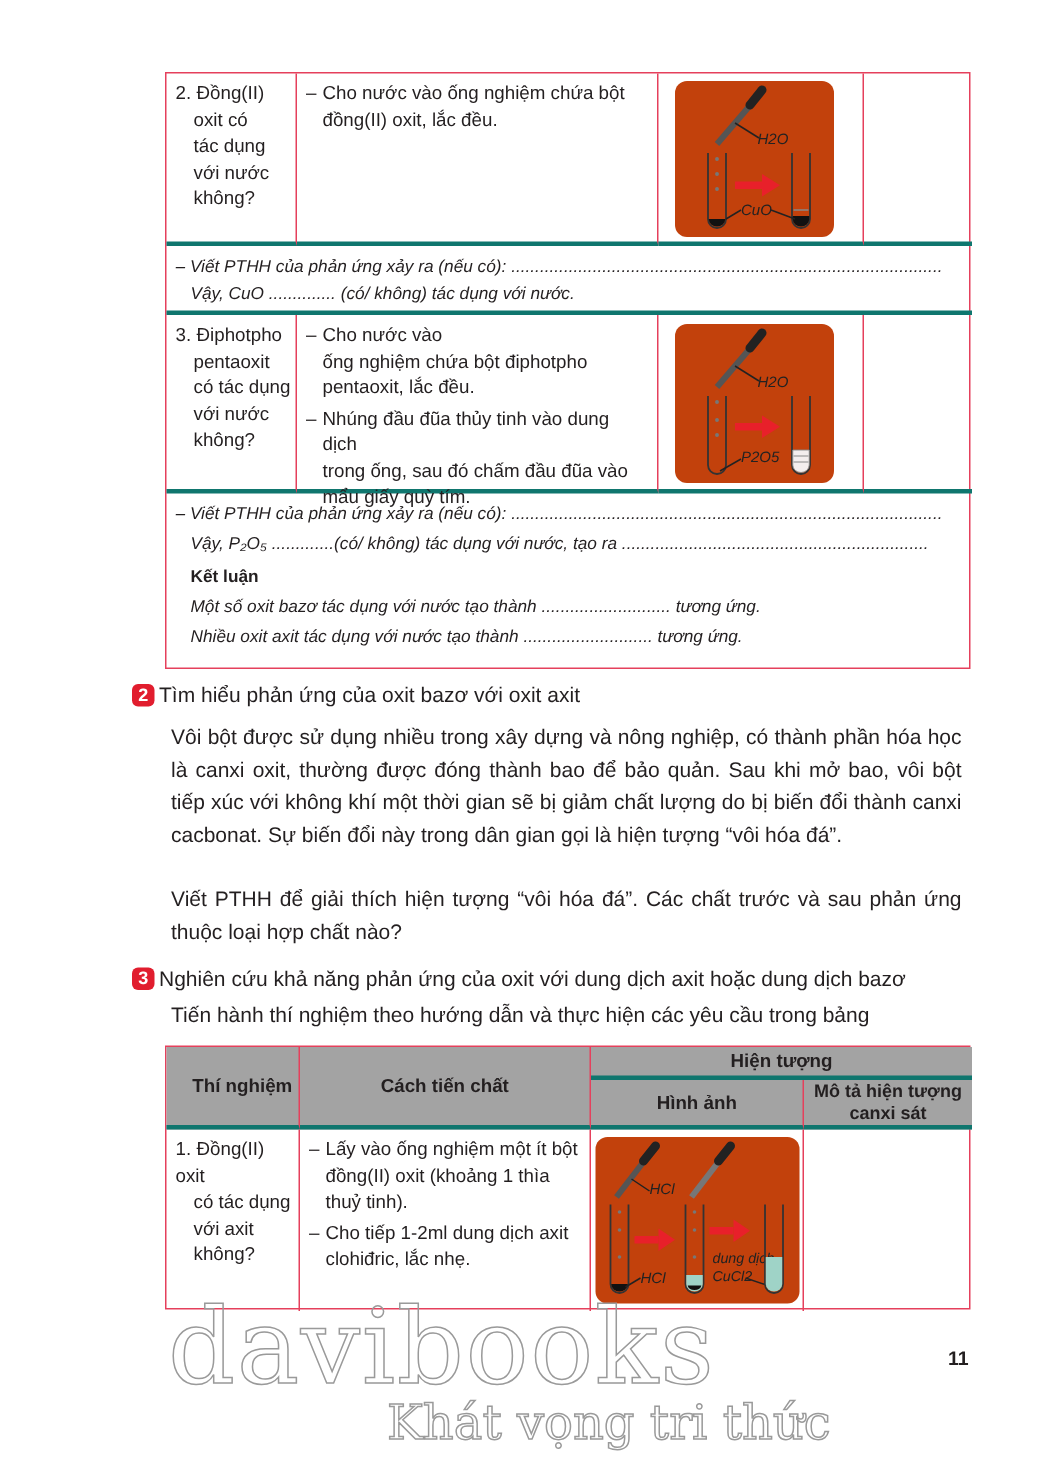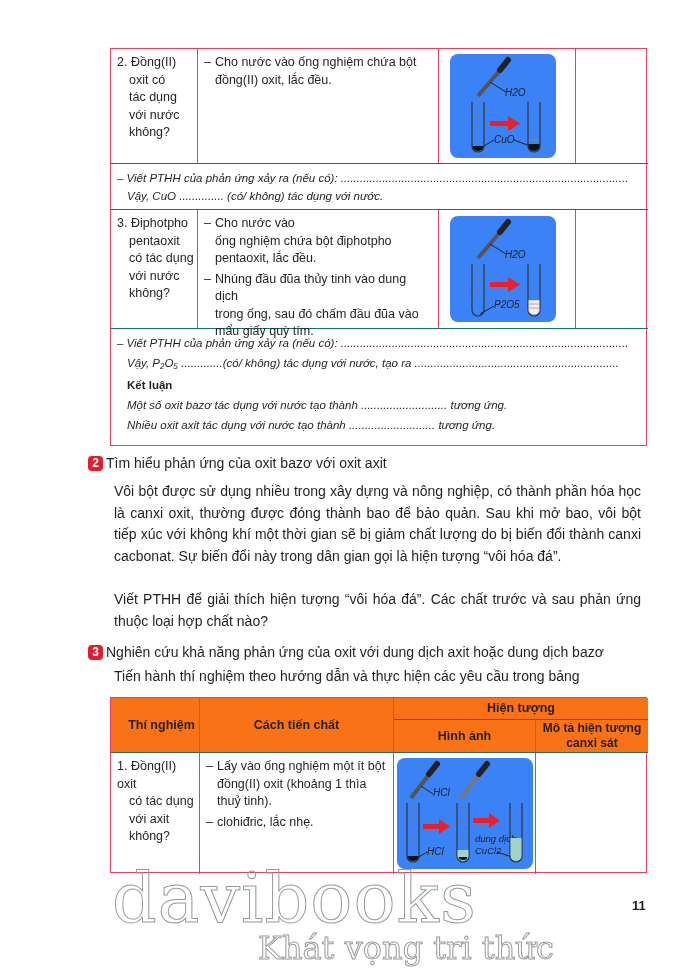--- a/index.html
+++ b/index.html
@@ -1,41 +1,41 @@
 <!DOCTYPE html>
 <html><head>
 <meta charset="utf-8">
 <style>
   * { box-sizing: border-box; margin: 0; padding: 0; }
   html, body { width: 700px; height: 978px; background: #ffffff; overflow: hidden; }
   body { position: relative; font-family: "Liberation Sans", "DejaVu Sans", sans-serif; color: #231f20; }
 
   .tbl { position: absolute; border: 1.5px solid #e5405c; }
-  .cell { position: absolute; border-right: 1px solid #e5405c; border-bottom: 1px solid #0f766e; }
+  .cell { position: absolute; border-right: 1px solid #e5405c; border-bottom: 3px solid #0f766e; }
   .cell.nr { border-right: none; }
   .cell.nb { border-bottom: none; }
 
   .q { font-size: 12.5px; line-height: 17.5px; padding: 5px 0 0 6px; }
   .q .num { display: inline-block; width: 14px; }
   .q .indent { padding-left: 12px; }
   .steps { font-size: 12.5px; line-height: 17.5px; padding: 5px 6px 0 6px; }
   .steps .item { display: flex; }
   .steps .dash { width: 11px; flex: none; }
 
-  .figure { position: absolute; background: #3b82f6; border-radius: 8px; }
+  .figure { position: absolute; background: #c2410c; border-radius: 8px; }
 
   .note { position: absolute; font-size: 11.5px; font-style: italic; line-height: 18px; }
   .note .line { white-space: nowrap; overflow: hidden; }
   .bold-head { font-weight: bold; font-style: normal; }
 
   .section-title { position: absolute; font-size: 14px; line-height: 18px; display: flex; align-items: center; }
   .badge { width: 15px; height: 15px; background: #e11d2e; color: #fff; font-weight: bold; font-size: 12px; border-radius: 4px; display: inline-flex; align-items: center; justify-content: center; margin-right: 3px; }
   .para { position: absolute; left: 114px; width: 527px; font-size: 14px; line-height: 21.5px; text-align: justify; }
 
-  .hdr { background: #f97316; font-weight: bold; font-size: 12.5px; display: flex; align-items: center; justify-content: center; text-align: center; line-height: 15px; }
+  .hdr { background: #a3a3a3; font-weight: bold; font-size: 12.5px; display: flex; align-items: center; justify-content: center; text-align: center; line-height: 15px; }
 
   .watermark { position: absolute; font-family: "DejaVu Serif", serif; color: transparent; -webkit-text-stroke: 1px #9a9a9a; }
   .pageno { position: absolute; font-weight: bold; font-size: 13px; }
 </style>
 </head>
 <body>
 
 <div class="tbl" style="left:110px; top:48px; width:537px; height:398px;">
 
   <div class="cell q" style="left:0; top:0; width:87px; height:115px;">
@@ -179,20 +179,21 @@
         <span class="dash">–</span>
         <div>
       <div>Lấy vào ống nghiệm một ít bột</div>
       <div>đồng(II) oxit (khoảng 1 thìa</div>
       <div>thuỷ tinh).</div>
     </div>
       </div>
     <div class="item" style="margin-top:3px;">
         <span class="dash">–</span>
         <div>
+      <div>Cho tiếp 1-2ml dung dịch axit</div>
       <div>clohiđric, lắc nhẹ.</div>
     </div>
       </div>
   </div>
   <div class="cell nb" style="left:283px; top:55px; width:142px; height:121px;">
     <div class="figure" style="left:3px; top:5px; width:136px; height:111px;">
       <svg width="136" height="111" viewBox="0 0 136 111">
 
         <line x1="14" y1="40" x2="34" y2="14" stroke="#555" stroke-width="4"></line>
         <line x1="32" y1="16" x2="40" y2="6" stroke="#222" stroke-width="6" stroke-linecap="round"></line>

